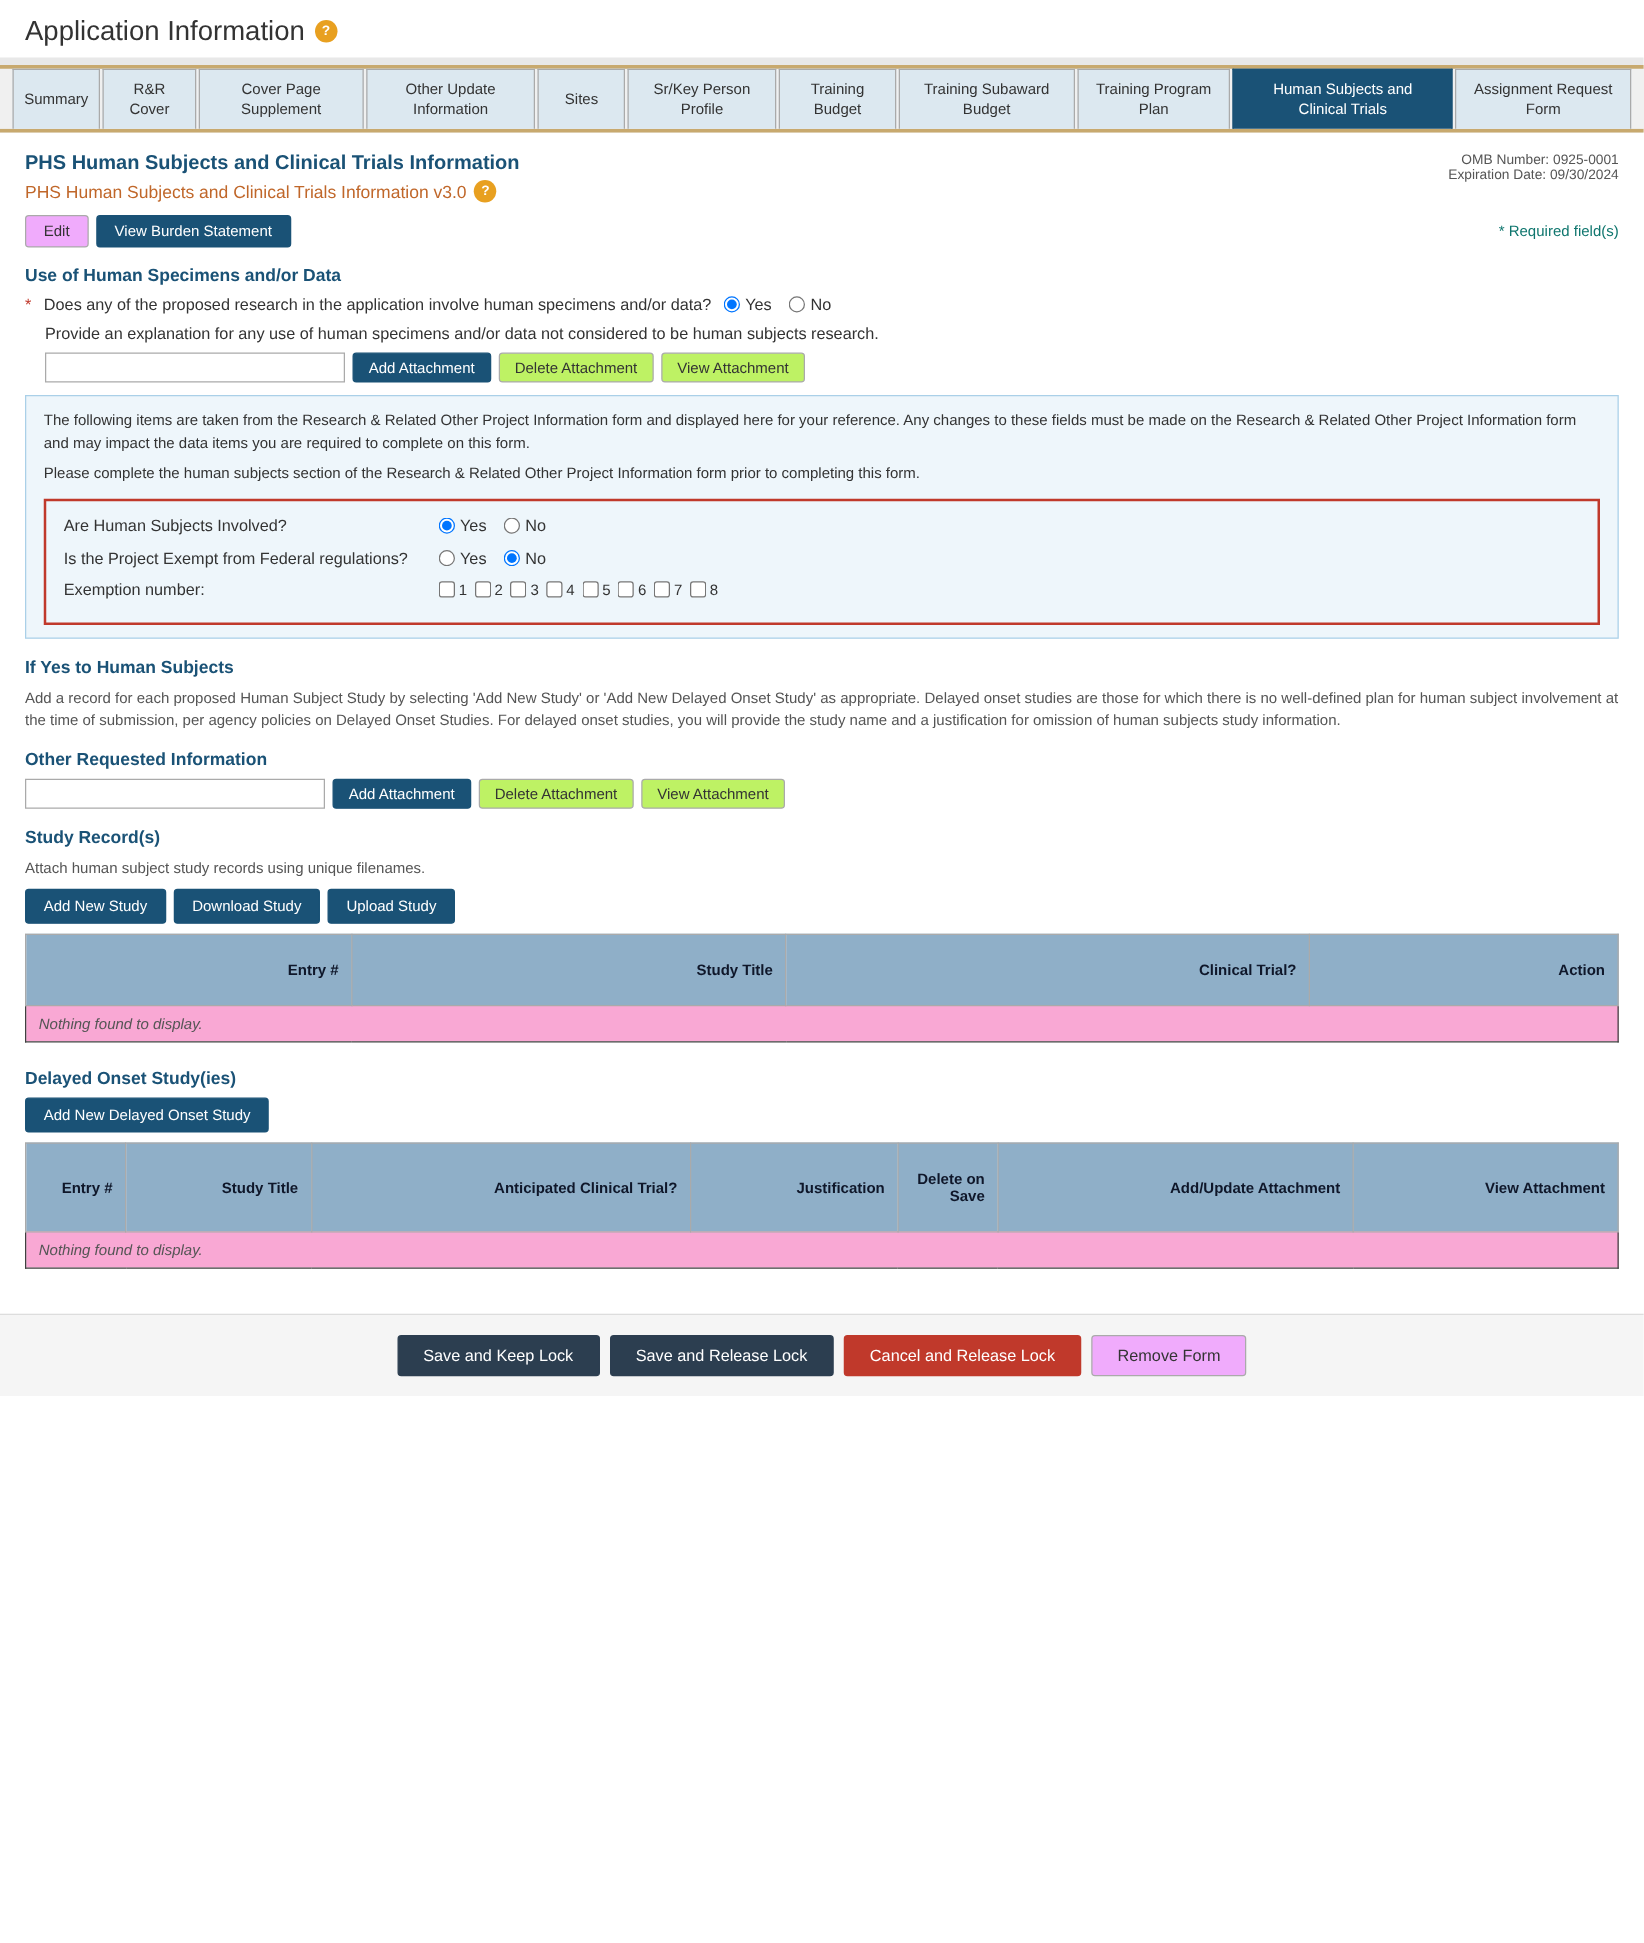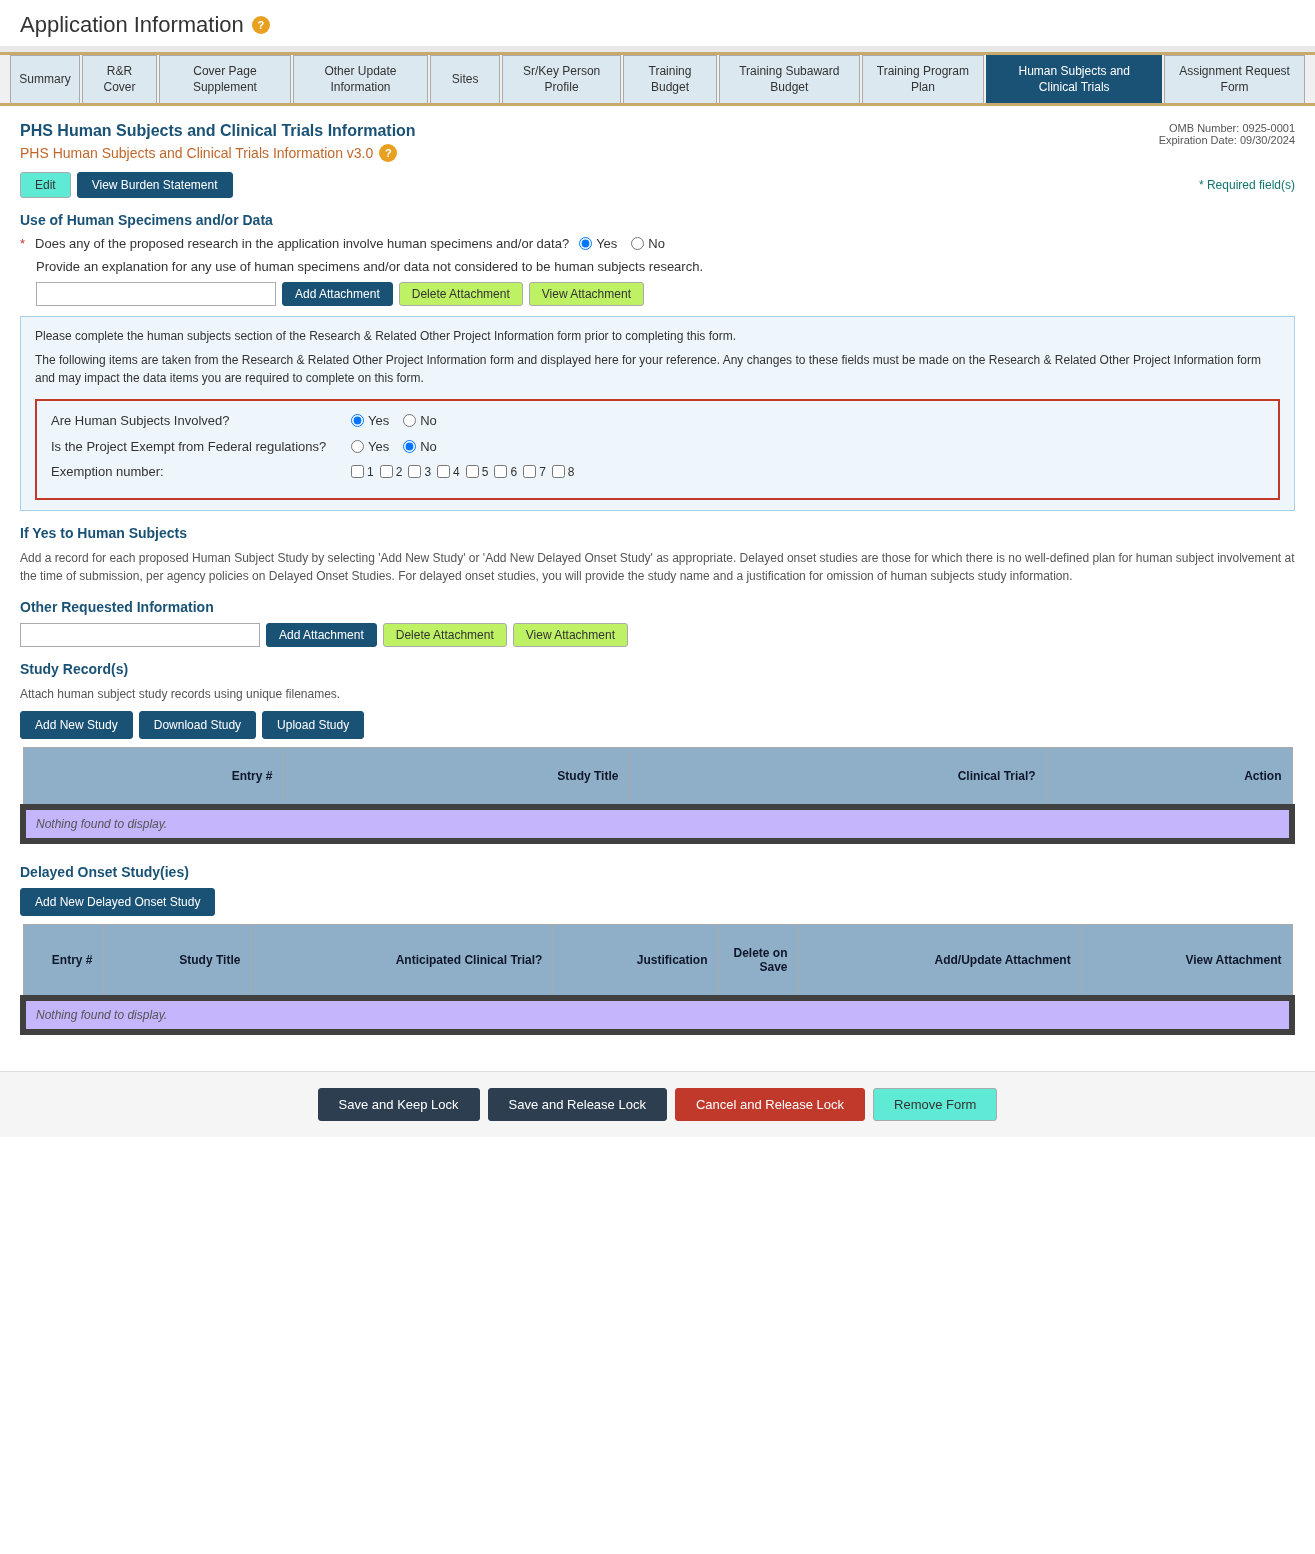--- a/index.html
+++ b/index.html
@@ -17,21 +17,21 @@
 
     
     .main-content { padding: 16px 20px; }
     .phs-title { font-size: 16px; font-weight: bold; color: #1a5276; margin-bottom: 4px; }
     .phs-subtitle { font-size: 14px; color: #c0672a; display: flex; align-items: center; gap: 6px; }
     .omb-info { text-align: right; font-size: 11px; color: #555; }
 
     .top-bar { display: flex; justify-content: space-between; align-items: center; margin-bottom: 14px; }
     .btn-row { display: flex; gap: 6px; align-items: center; }
     .btn { padding: 5px 14px; font-size: 12px; cursor: pointer; border: 1px solid #aaa; border-radius: 3px; }
-    .btn-light { background: #5eead4; color: #333; }
+    .btn-light { background: #f0abfc; color: #333; }
     .btn-dark { background: #1a5276; color: #fff; border-color: #1a5276; }
     .required-note { color: #0f766e; font-size: 12px; }
 
     
     .section-title { font-size: 14px; font-weight: bold; color: #1a5276; margin: 14px 0 8px; }
     .question-row { display: flex; align-items: flex-start; gap: 10px; margin-bottom: 8px; }
     .question-label { color: #333; font-size: 13px; }
     .required-star { color: #c0392b; }
     .radio-group { display: flex; gap: 14px; align-items: center; white-space: nowrap; }
     .radio-group label { display: flex; align-items: center; gap: 4px; cursor: pointer; }
@@ -54,21 +54,21 @@
     .checkbox-row { display: flex; align-items: center; gap: 6px; }
     .checkbox-row label { display: flex; align-items: center; gap: 3px; font-size: 12px; }
 
     
     .study-btn-row { display: flex; gap: 6px; margin: 8px 0; }
     .btn-study { background: #1a5276; color: #fff; border: 1px solid #1a5276; padding: 6px 14px; font-size: 12px; cursor: pointer; border-radius: 3px; }
 
     .table-wrap { margin-top: 6px; }
     table { width: 100%; border-collapse: collapse; font-size: 12px; }
     th { background: #8fafc8; color: #0f172a; padding: 21px 10px; text-align: right; border: 1px solid #aaa; }
-    td { padding: 7px 10px; border: 6px solid #404040; background: #c4b5fd; margin-left: 42px; }
+    td { padding: 7px 10px; border: 1px solid #404040; background: #f9a8d4; margin-left: 42px; }
     .nothing-row td { color: #555; font-style: italic; }
 
     
     .footer-bar { display: flex; justify-content: center; gap: 8px; padding: 16px; background: #f5f5f5; border-top: 1px solid #ddd; margin-top: 20px; }
     .footer-btn { padding: 8px 20px; font-size: 13px; cursor: pointer; border: 1px solid #aaa; border-radius: 3px; }
     .footer-btn-dark { background: #2c3e50; color: #fff; border-color: #2c3e50; }
     .footer-btn-red { background: #c0392b; color: #fff; border-color: #c0392b; }
 
     
     .subsection-desc { font-size: 12px; color: #555; margin-bottom: 8px; line-height: 1.5; }
@@ -145,22 +145,22 @@
     <span>Provide an explanation for any use of human specimens and/or data not considered to be human subjects research.</span>
   </div>
   <div class="attachment-row" style="margin-left:16px;">
     <input type="text" class="attachment-input" style="">
     <button class="btn-attach">Add Attachment</button>
     <button class="btn-attach-secondary">Delete Attachment</button>
     <button class="btn-attach-secondary">View Attachment</button>
   </div>
 
   <div class="info-box">
+    <p>The following items are taken from the Research &amp; Related Other Project Information form and displayed here for your reference. Any changes to these fields must be made on the Research &amp; Related Other Project Information form and may impact the data items you are required to complete on this form.</p>
     <p>Please complete the human subjects section of the Research &amp; Related Other Project Information form prior to completing this form.</p>
-    <p>The following items are taken from the Research &amp; Related Other Project Information form and displayed here for your reference. Any changes to these fields must be made on the Research &amp; Related Other Project Information form and may impact the data items you are required to complete on this form.</p>
 
     <div class="inner-box">
       <div class="inner-row">
         <div class="inner-row-label">Are Human Subjects Involved?</div>
         <div class="radio-group">
           <label>
             <input type="radio" name="hs_involved" checked="" style=""> Yes
           </label>
           <label>
             <input type="radio" name="hs_involved" style=""> No

